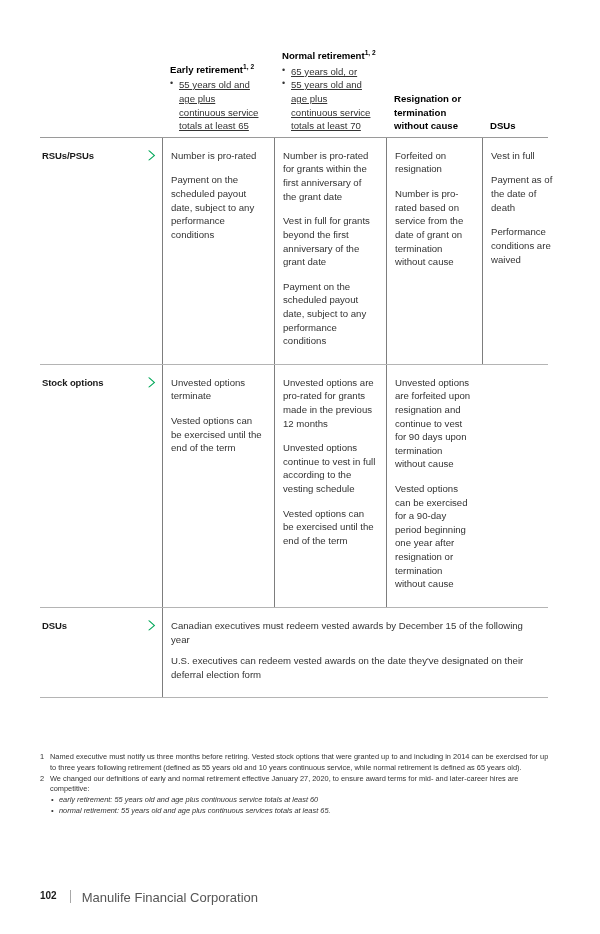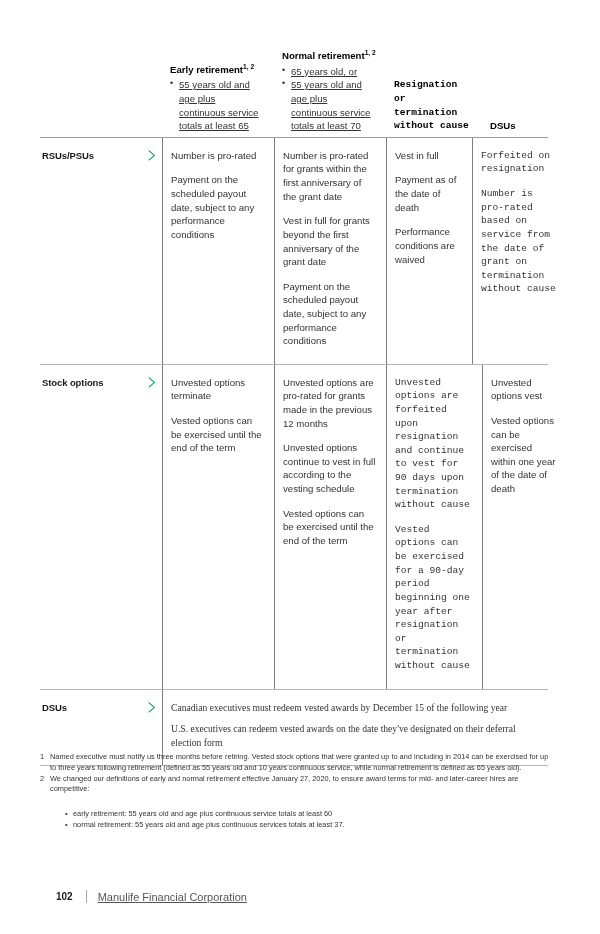--- a/index.html
+++ b/index.html
@@ -38,26 +38,26 @@
     padding: 11px 10px 16px 8px;
     font-size: 9.6px; line-height: 1.42;
     color: #333333;
   }
   .cell p { margin: 0 0 11px 0; }
   .cell p:last-child { margin-bottom: 0; }
 
   
   .c1 { width: 112px; flex: 0 0 112px; }
   .c2 { width: 112px; flex: 0 0 112px; }
-  .c3 { width: 96px;  flex: 0 0 96px; font-family: Liberation Mono, monospace; }
+  .c3 { width: 96px;  flex: 0 0 96px; }
   .c4 { width: 86px;  flex: 0 0 86px; }
 
   
   .cfull { flex: 1 1 auto; padding-right: 4px; }
-  .cfull p { margin-bottom: 8px; font-family: Liberation Serif, serif; }
+  .cfull p { margin-bottom: 8px; }
 
   
   .hdr-row { display: flex; width: 508px; align-items: flex-end; }
   .hdr-spacer { width: 122px; flex: 0 0 122px; }
   .hdr { font-weight: bold; font-size: 9.6px; line-height: 1.42; color: #000; padding: 0 10px 4px 8px; }
   .hdr .title { display: block; }
   .hdr ul { list-style: none; margin: 2px 0 0 0; padding: 0; font-weight: normal; }
   .hdr ul li {
     position: relative; padding-left: 9px; margin-bottom: 0;
     font-weight: normal; color: #333; text-decoration: underline;
@@ -68,29 +68,29 @@
   sup { font-size: 6.6px; vertical-align: super; font-weight: bold; }
 
   
   .notes { position: absolute; left: 40px; top: 752px; width: 512px; }
   .note {
     display: flex; font-size: 7.4px; line-height: 1.46; color: #333;
     margin-bottom: 0px;
   }
   .note .num { flex: 0 0 10px; }
   .note .body { flex: 1 1 auto; }
-  .note ul { list-style: none; margin: 14px; padding: 0; }
+  .note ul { list-style: none; margin: 0; padding: 0; font-style: italic; }
   .note ul li { position: relative; padding-left: 9px; }
   .note ul li::before { content: "\2022"; position: absolute; left: 1px; top: -0.5px; }
 
   
-  .footer { position: absolute; left: 56px; top: 890px; display: flex; align-items: center; }
+  .footer { position: absolute; left: 40px; top: 890px; display: flex; }
   .pg-num { font-weight: bold; font-size: 10px; color: #1a1a1a; }
   .pg-sep { width: 1px; height: 13px; background: #a8a8a8; margin: 0 11px 0 13px; }
-  .pg-txt { font-size: 11px; color: #555; text-decoration: underline; }
+  .pg-txt { font-size: 13px; color: #555; }
 </style>
 </head>
 <body>
 
 <div class="page">
 
   <div class="table-wrap">
 
     <div class="hdr-row">
       <div class="hdr-spacer"></div>
@@ -131,28 +131,28 @@
       <div class="cells">
         <div class="cell c1">
           <p>Number is pro-rated</p>
           <p>Payment on the scheduled payout date, subject to any performance conditions</p>
         </div>
         <div class="cell c2">
           <p>Number is pro-rated for grants within the first anniversary of the grant date</p>
           <p>Vest in full for grants beyond the first anniversary of the grant date</p>
           <p>Payment on the scheduled payout date, subject to any performance conditions</p>
         </div>
+        <div class="cell c3">
+          <p>Forfeited on resignation</p>
+          <p>Number is pro-rated based on service from the date of grant on termination without cause</p>
+        </div>
         <div class="cell c4">
           <p>Vest in full</p>
           <p>Payment as of the date of death</p>
           <p>Performance conditions are waived</p>
-        </div>
-        <div class="cell c3">
-          <p>Forfeited on resignation</p>
-          <p>Number is pro-rated based on service from the date of grant on termination without cause</p>
         </div>
       </div>
     </div>
 
     <div class="rule thin"></div>
 
     <div class="row">
       <div class="cat-col">Stock options</div>
       <div class="chev-col">
         <svg class="chev" width="13" height="13" viewBox="0 0 13 13" aria-hidden="true">
@@ -166,24 +166,20 @@
         </div>
         <div class="cell c2">
           <p>Unvested options are pro-rated for grants made in the previous 12 months</p>
           <p>Unvested options continue to vest in full according to the vesting schedule</p>
           <p>Vested options can be exercised until the end of the term</p>
         </div>
         <div class="cell c3">
           <p>Unvested options are forfeited upon resignation and continue to vest for 90 days upon termination without cause</p>
           <p>Vested options can be exercised for a 90-day period beginning one year after resignation or termination without cause</p>
         </div>
-        <div class="cell c4">
-          <p>Unvested options vest</p>
-          <p>Vested options can be exercised within one year of the date of death</p>
-        </div>
       </div>
     </div>
 
     <div class="rule thin"></div>
 
     <div class="row">
       <div class="cat-col">DSUs</div>
       <div class="chev-col">
         <svg class="chev" width="13" height="13" viewBox="0 0 13 13" aria-hidden="true">
           <path d="M3 1.6 L8.6 6.4 L3 11.2 L4.6 11.2 L10.2 6.4 L4.6 1.6 Z" fill="#00A758"></path>
@@ -206,21 +202,21 @@
       <div class="body">
         <span>Named executive must notify us three months before retiring. Vested stock options that were granted up to and including in 2014 can be exercised for up to three years following retirement (defined as 55 years old and 10 years continuous service, while normal retirement is defined as 65 years old).</span>
       </div>
     </div>
     <div class="note">
       <div class="num">2</div>
       <div class="body">
         <span>We changed our definitions of early and normal retirement effective January 27, 2020, to ensure award terms for mid- and later-career hires are competitive:</span>
         <ul>
           <li>early retirement: 55 years old and age plus continuous service totals at least 60</li>
-          <li>normal retirement: 55 years old and age plus continuous services totals at least 37.</li>
+          <li>normal retirement: 55 years old and age plus continuous services totals at least 65.</li>
         </ul>
       </div>
     </div>
   </div>
 
   <div class="footer">
     <span class="pg-num">102</span>
     <span class="pg-sep"></span>
     <span class="pg-txt">Manulife Financial Corporation</span>
   </div>

